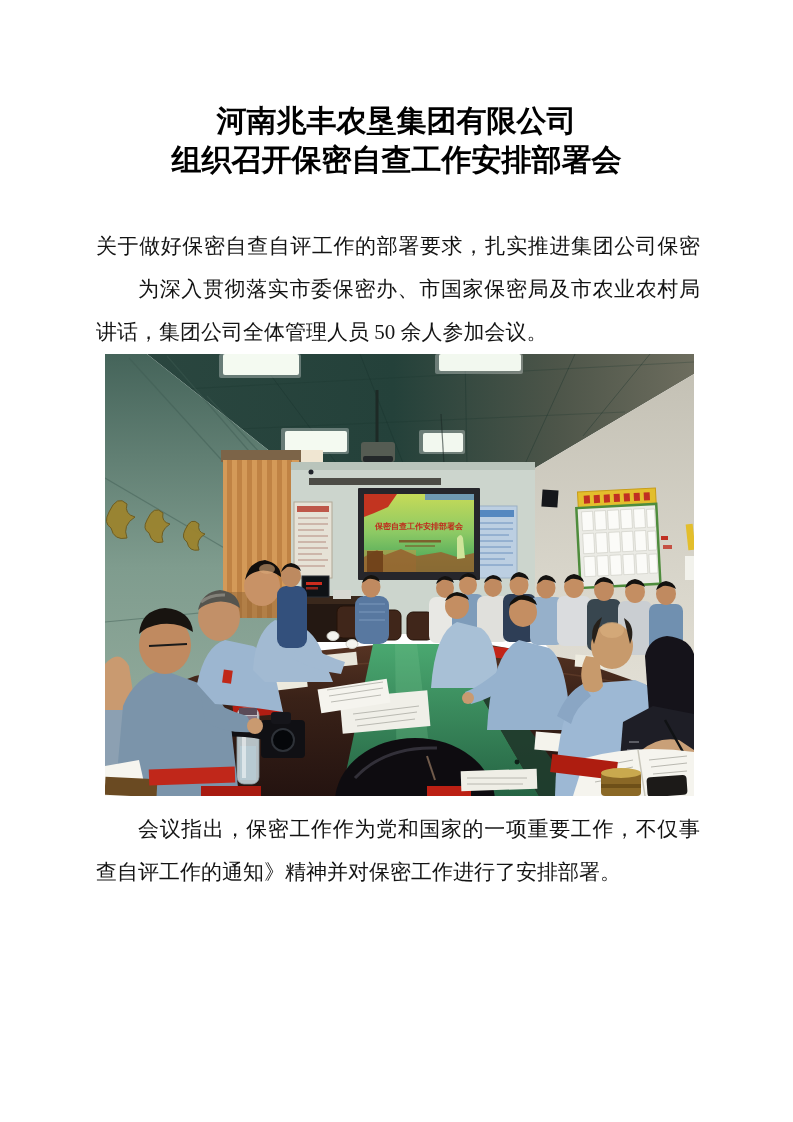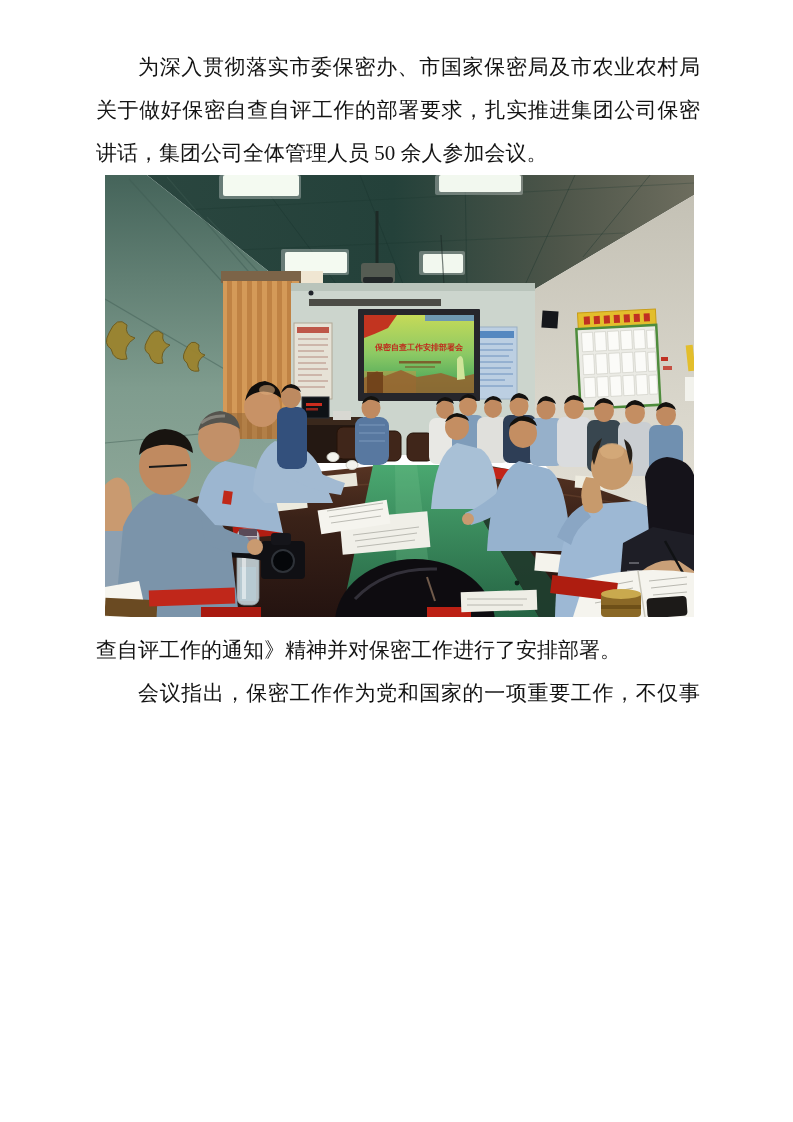--- a/index.html
+++ b/index.html
@@ -13,24 +13,28 @@
   .tline.ind{text-indent:42px;}
   .photo{width:668px;height:442px;margin:0 0 12px 9px;}
   .photo svg{display:block;}
   svg text{font-family:"Liberation Sans","DejaVu Sans",sans-serif;}
 </style>
 </head>
 <body>
 
 <div class="page">
 
+  <div class="doc-title">
+    <div>河南兆丰农垦集团有限公司</div>
+    <div>组织召开保密自查工作安排部署会</div>
+  </div>
 
   <div class="doc-body">
+    <div class="tline">关于做好保密自查自评工作的部署要求，扎实推进集团公司保密</div>
     <div class="tline ind">为深入贯彻落实市委保密办、市国家保密局及市农业农村局</div>
-    <div class="tline">关于做好保密自查自评工作的部署要求，扎实推进集团公司保密</div>
     <div class="tline end">讲话，集团公司全体管理人员 50 余人参加会议。</div>
 
     <div class="photo">
       <svg width="589" height="442" viewBox="0 0 589 442">
         <defs>
           <linearGradient id="gCeil" x1="0" y1="0" x2="1" y2="0">
             <stop offset="0" stop-color="#2a463f"></stop>
               <stop offset="0.45" stop-color="#24413a"></stop>
             <stop offset="0.75" stop-color="#4d5549"></stop>
               <stop offset="1" stop-color="#6d6d5e"></stop>
@@ -362,17 +366,17 @@
           <rect x="0" y="424" width="52" height="18" fill="#6a4a22" transform="rotate(3 26 433)"></rect>
           <rect x="44" y="414" width="86" height="16" fill="#c0271a" transform="rotate(-2 87 422)"></rect>
           <rect x="96" y="432" width="60" height="10" fill="#a81a10"></rect>
           <rect x="322" y="432" width="44" height="10" fill="#bc2014"></rect>
           <rect x="356" y="416" width="76" height="20" fill="#efeee6" transform="rotate(-2 394 426)"></rect>
           <path d="M362,424 h60 M362,430 h56" stroke="#9a9a92" stroke-width="0.8" opacity="0.8"></path>
         </g>
       </svg>
     </div>
 
+    <div class="tline ind">会议指出，保密工作作为党和国家的一项重要工作，不仅事</div>
     <div class="tline end">查自评工作的通知》精神并对保密工作进行了安排部署。</div>
-    <div class="tline ind">会议指出，保密工作作为党和国家的一项重要工作，不仅事</div>
   </div>
 
 </div>
 
 </body></html>

